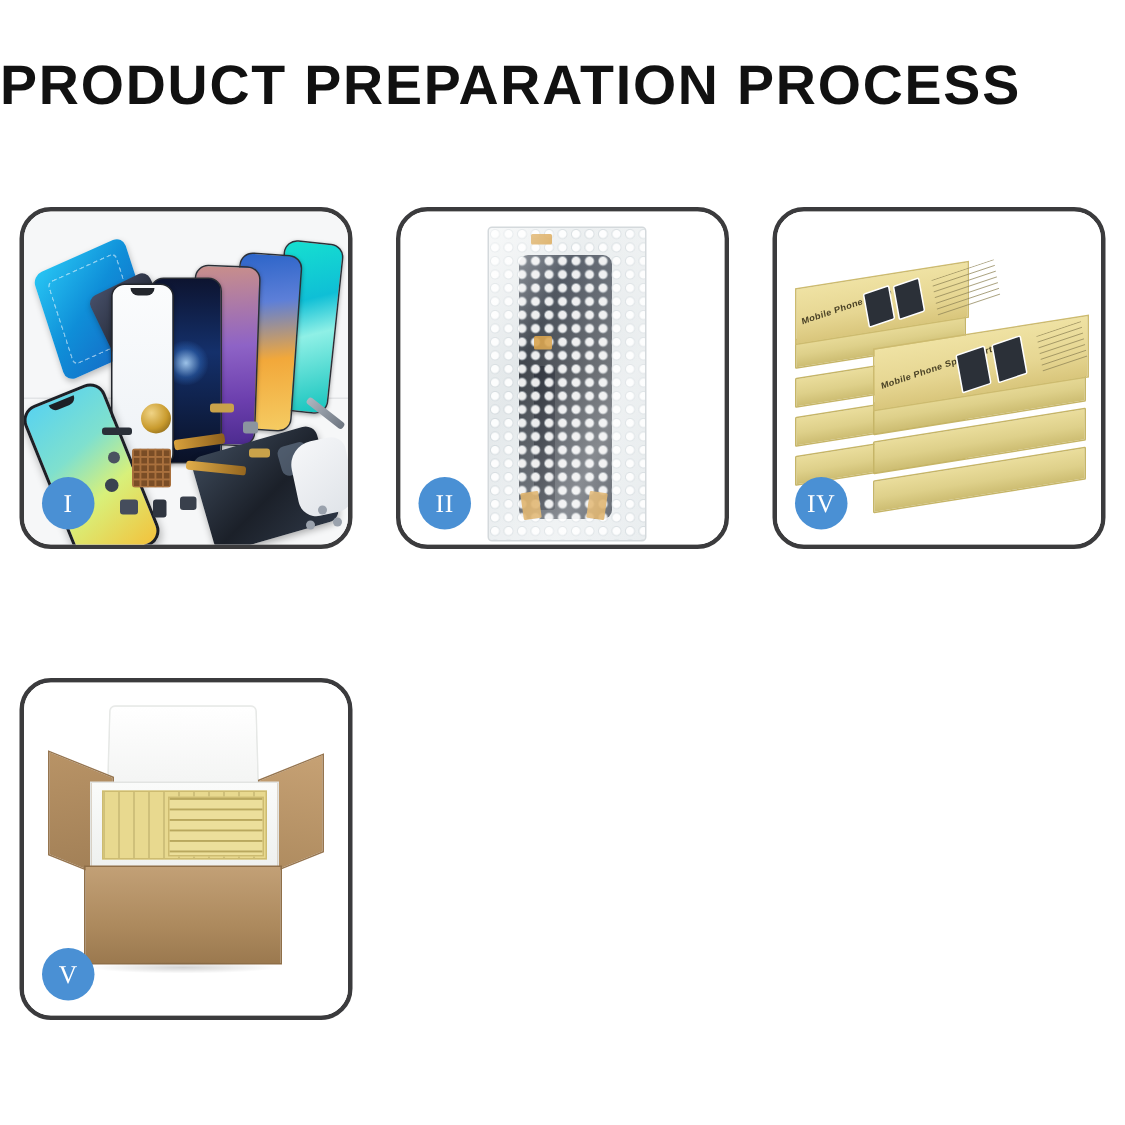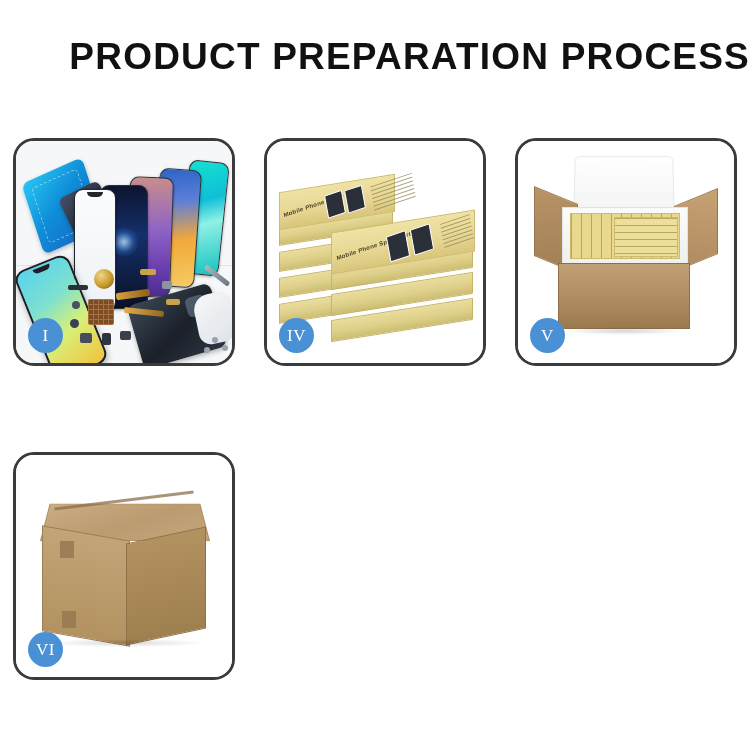--- a/index.html
+++ b/index.html
@@ -12,21 +12,21 @@
     height: 750px;
     font-family: "Liberation Sans", sans-serif;
     overflow: hidden;
     position: relative;
   }
 
   
   .header {
     width: 750px;
     padding-top: 38px;
-    text-align: right;
+    text-align: left;
   }
   .title {
     font-family: "Liberation Sans", sans-serif;
     font-size: 37px;
     font-weight: 700;
     letter-spacing: 1.2px;
     color: #111111;
     line-height: 1.05;
     white-space: nowrap;
   }
@@ -429,20 +429,36 @@
         <div class="dot d9"></div>
       <div class="tweezer"></div>
       <div class="hand"></div>
       <div class="screw s1"></div>
         <div class="screw s2"></div>
         <div class="screw s3"></div>
     </div>
     <div class="badge">I</div>
   </div>
 
+  <div class="panel">
+    <div class="panel-photo">
+      <div class="p2-bg"></div>
+      <div class="bag">
+        <div class="screen-inside"></div>
+        <div class="flex-strip"></div>
+        <div class="bubbles"></div>
+        <div class="tape t1"></div>
+        <div class="tape t2"></div>
+        <div class="tape t3"></div>
+        <div class="tape t4"></div>
+        <div class="bag-gloss"></div>
+      </div>
+    </div>
+    <div class="badge">II</div>
+  </div>
 
 
   <div class="panel">
     <div class="panel-photo">
       <div class="p4-bg"></div>
       <div class="stackwrap">
 
         <div class="slab" style="left:6px;  top:56px;  width:112px; height:18px; transform:skewY(-9deg);"></div>
         <div class="slab" style="left:6px;  top:82px;  width:112px; height:18px; transform:skewY(-9deg);"></div>
         <div class="slab" style="left:6px;  top:108px; width:112px; height:18px; transform:skewY(-9deg);"></div>
@@ -478,27 +494,14 @@
       <div class="c5-flapR"></div>
       <div class="c5-foam"></div>
       <div class="c5-contents"></div>
       <div class="c5-contents2"></div>
       <div class="c5-front"></div>
       <div class="c5-shadow"></div>
     </div>
     <div class="badge">V</div>
   </div>
 
-  <div class="panel">
-    <div class="panel-photo">
-      <div class="p6-bg"></div>
-      <div class="c6-top"></div>
-      <div class="c6-seam"></div>
-      <div class="c6-left"></div>
-      <div class="c6-right"></div>
-      <div class="c6-tape c6-t1"></div>
-      <div class="c6-tape c6-t2"></div>
-      <div class="c6-shadow"></div>
-    </div>
-    <div class="badge">VI</div>
-  </div>
 
 </div>
 
 </body></html>

